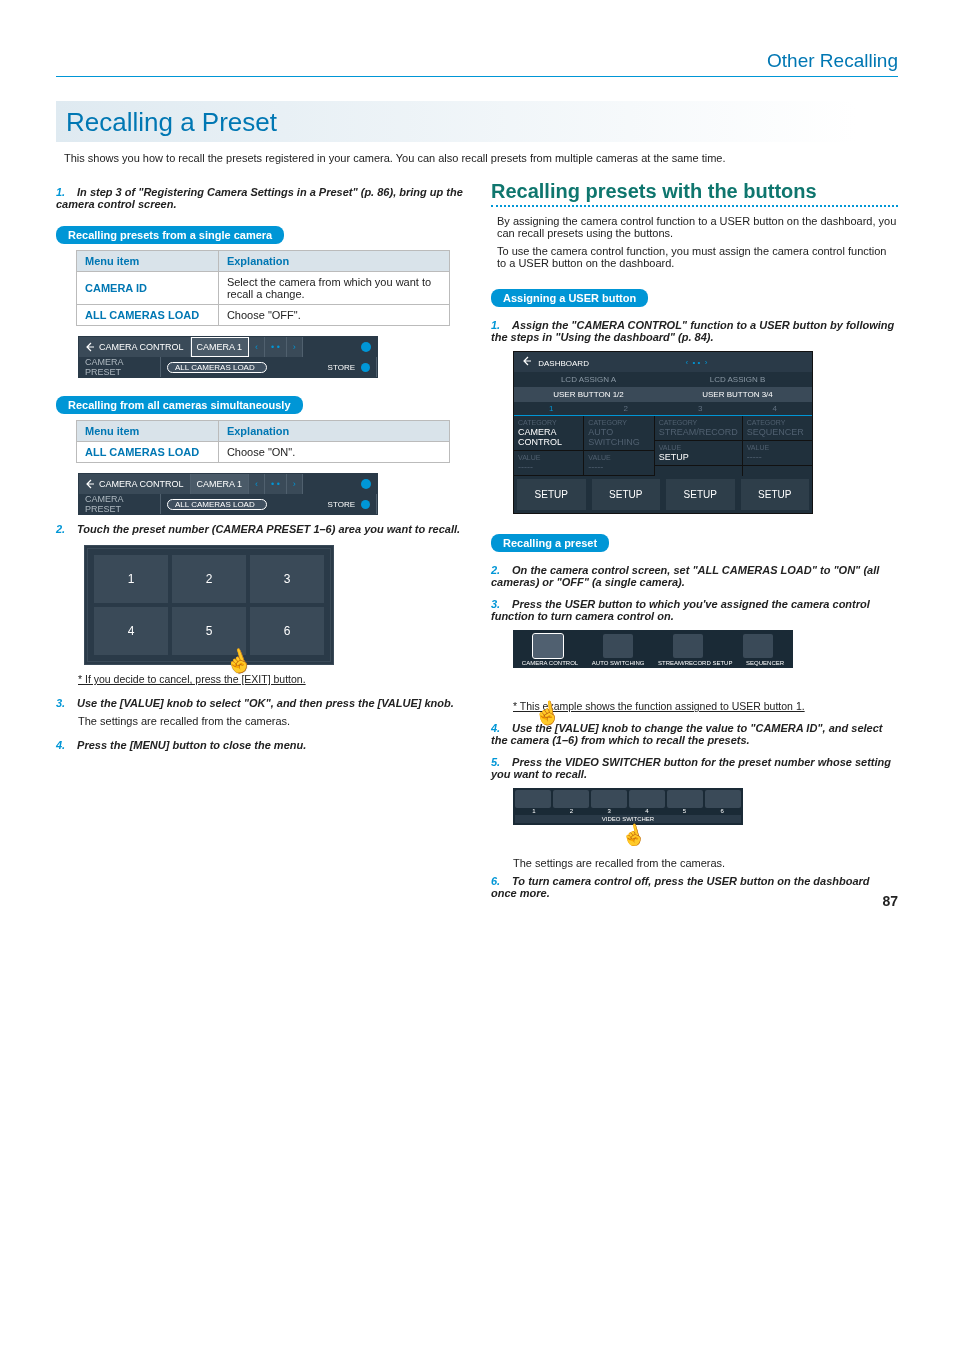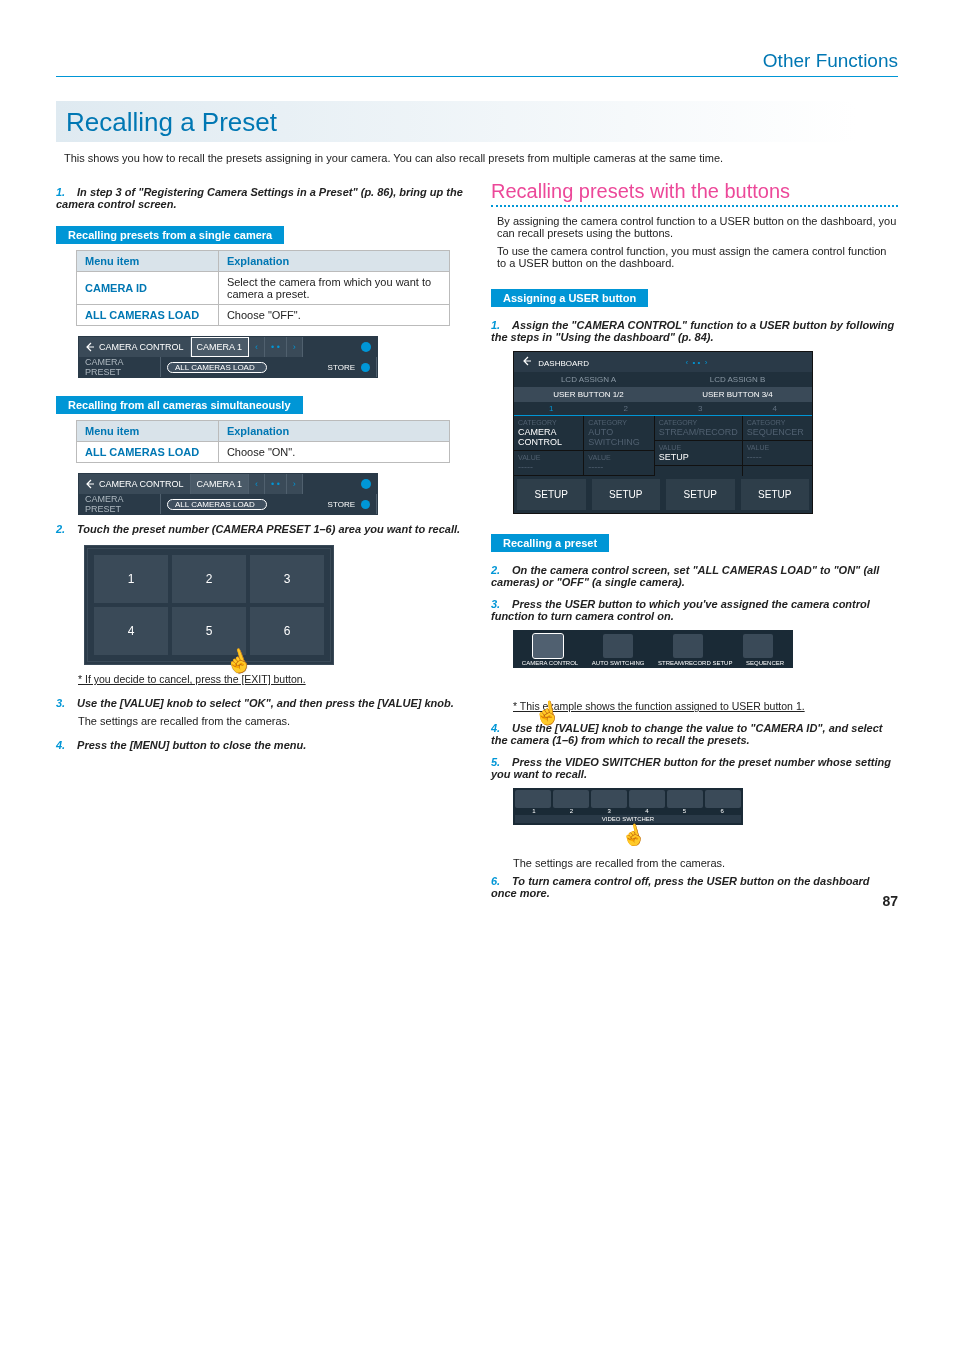--- a/index.html
+++ b/index.html
@@ -51,21 +51,21 @@
   .step .body { display: inline; }
   .step-bold { font-weight: 700; }
   .step-sub { margin-left: 22px; font-size: 11px; margin-top:2px;}
   .pill {
     display: inline-block;
     background: #0096d6;
     color: #fff;
     font-size: 11px;
     font-weight: 700;
     padding: 3px 12px;
-    border-radius: 0;
+    border-radius: 8px;
     margin: 10px 0 6px 0;
   }
   table.meta {
     border-collapse: collapse;
     width: 92%;
     margin-left: 20px;
     font-size: 11px;
   }
   table.meta th, table.meta td {
     border: 1px solid #bbb;
@@ -110,21 +110,21 @@
     flex:1; height:48px; background:#3a4a58; margin:2px;
     color:#fff; display:flex; align-items:center; justify-content:center;
     font-size:12px; position:relative;
   }
   .hand {
     position:absolute; right:-6px; bottom:-20px; font-size:22px; transform: rotate(-20deg);
     color:#f0e6d8; text-shadow: 0 0 1px #666;
   }
   .note { font-size:10.5px; margin-left:22px; margin-top:2px;text-decoration:underline;}
   h2.sub-title {
-    color:#ec4899; font-weight:400; font-size:20px; margin-bottom:0;
+    color:#0f766e; font-weight:700; font-size:20px; margin-bottom:0;
   }
   .dotline {
     border:none; border-top: 2px dotted #0096d6; margin: 2px 0 8px 0;
   }
   .para { font-size:11px; margin: 0 0 6px 6px;}
   .para2 { font-size:11px; margin: 0 0 10px 6px;}
   
   .dash {
     width: 300px; margin: 8px 0 10px 22px; background:#20303c;
     border:1px solid #111; font-size:8px; color:#8a98a4;
@@ -168,45 +168,45 @@
   .vs-label { text-align:center; font-size:6px; color:#fff; background:#2a3a48; margin-top:1px; padding:1px 0;}
   .vs-hand { font-size:20px; color:#f0e6d8; position:relative; left:130px; top:-8px; display:inline-block; transform: rotate(-15deg);}
   .page-num {
     position:absolute; bottom:36px; right:56px; font-weight:700; font-size:14px;
   }
   svg.back-arrow { width:10px; height:10px; fill:#fff;}
 </style>
 </head>
 <body>
 
-<div class="top-header">Other Functions</div>
+<div class="top-header">Other Recalling</div>
 <hr class="top-rule">
 
 <h1 class="section-title">Recalling a Preset</h1>
-<p class="intro">This shows you how to recall the presets assigning in your camera. You can also recall presets from multiple cameras at the same time.</p>
+<p class="intro">This shows you how to recall the presets registered in your camera. You can also recall presets from multiple cameras at the same time.</p>
 
 <div class="cols">
 
   <div class="col">
     <div class="step">
       <span class="num">1.</span>
       <span class="body step-bold">In step 3 of "Registering Camera Settings in a Preset" (p. 86), bring up the camera control screen.</span>
     </div>
 
     <span class="pill">Recalling presets from a single camera</span>
 
     <table class="meta">
       <tbody>
           <tr>
         <th>Menu item</th>
         <th>Explanation</th>
       </tr>
       <tr>
         <td class="key">CAMERA ID</td>
-        <td>Select the camera from which you want to camera a preset.</td>
+        <td>Select the camera from which you want to recall a change.</td>
       </tr>
       <tr>
         <td class="key">ALL CAMERAS LOAD</td>
         <td>Choose "OFF".</td>
       </tr>
     </tbody>
       </table>
 
     
     <div class="shot cc-bar">

